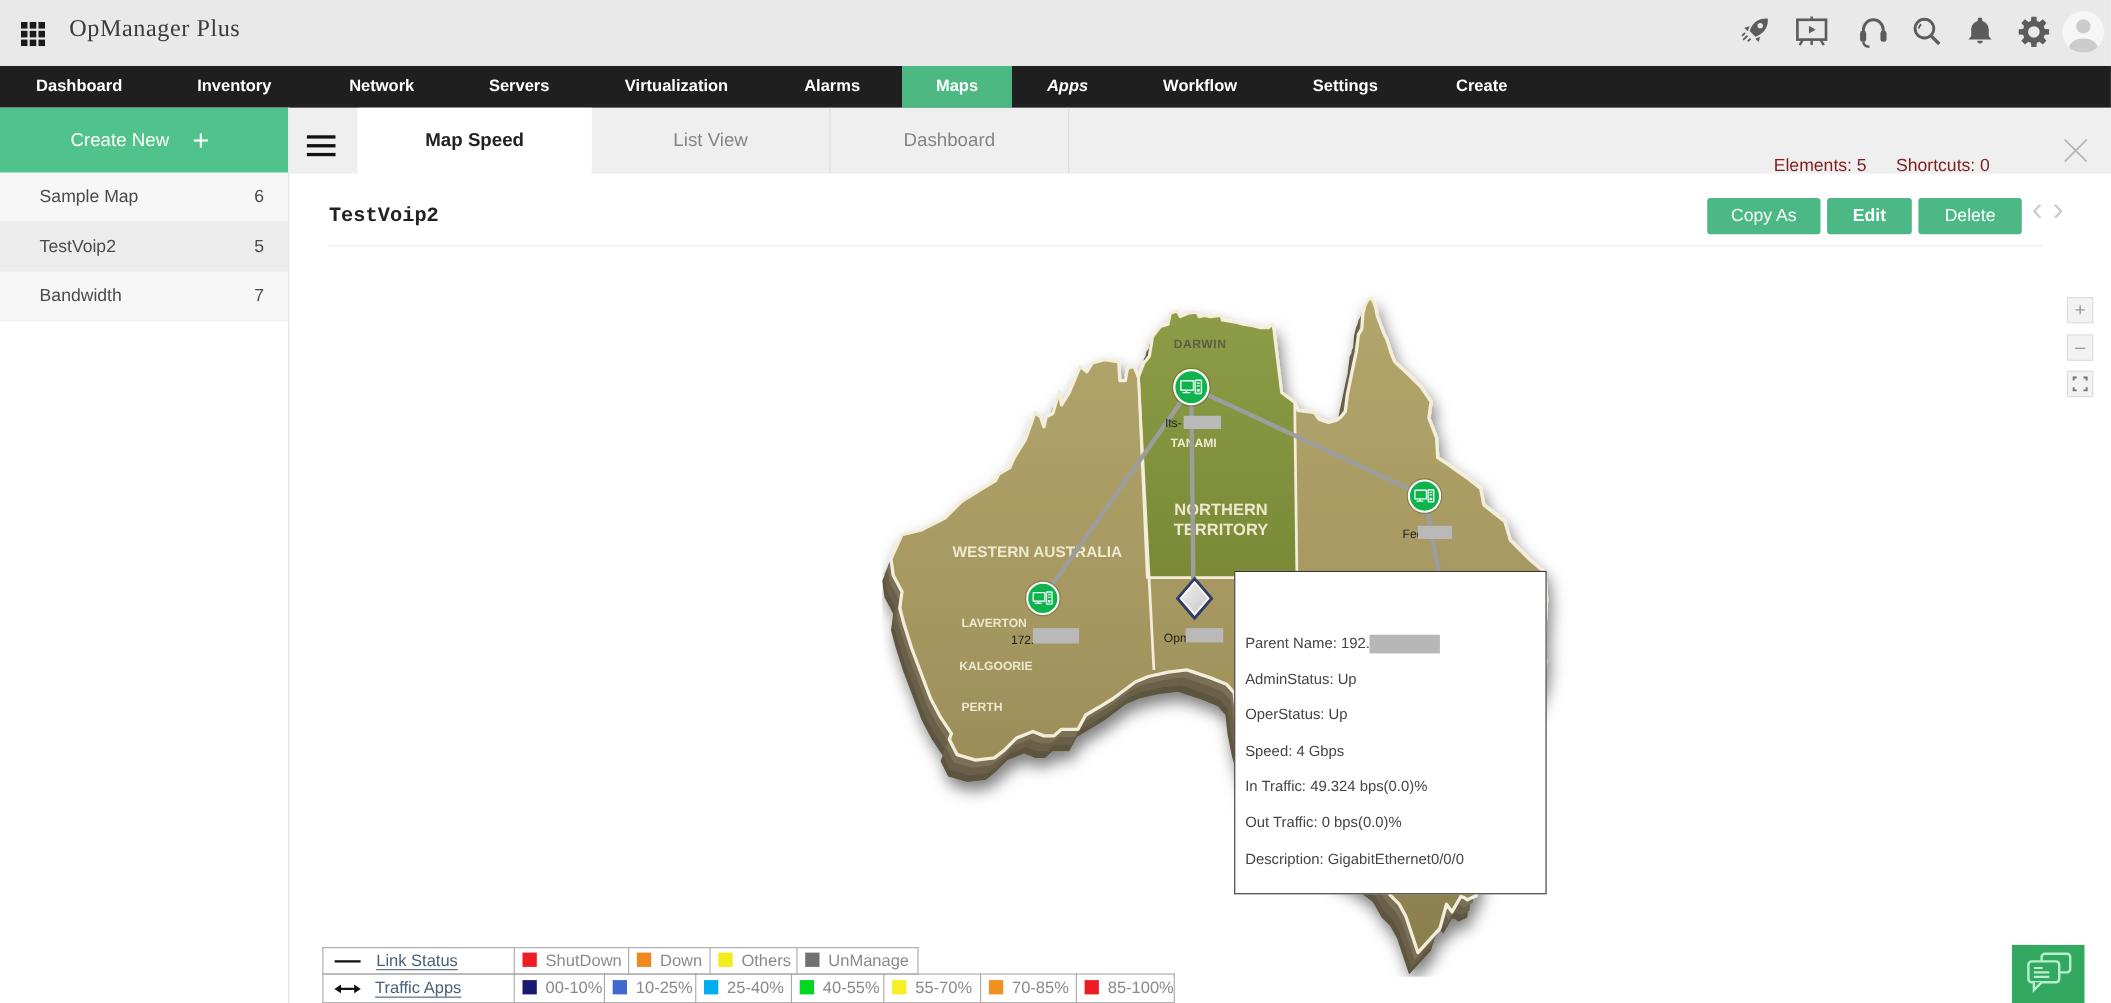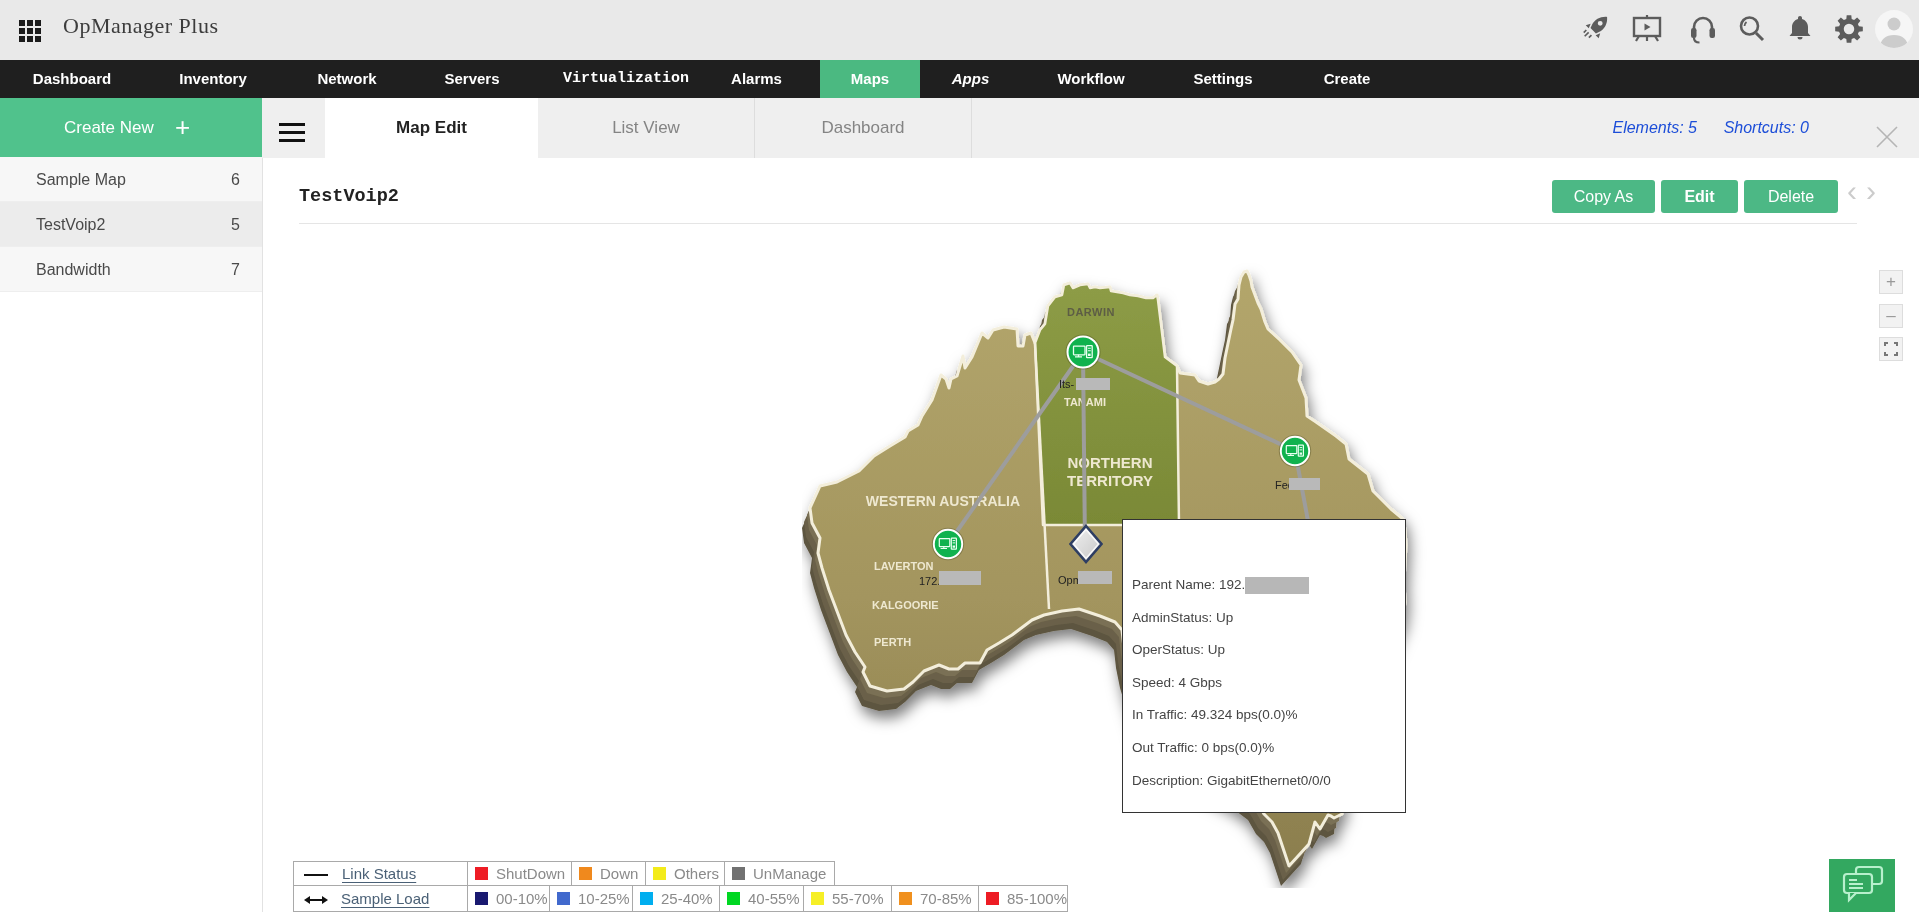--- a/index.html
+++ b/index.html
@@ -22,21 +22,21 @@
 .srow .n { position:absolute; left:36px; }
 .srow .c { position:absolute; right:22px; }
 
 #tabbar { position:absolute; left:262px; top:98px; width:1657px; height:60px; background:#efefef; }
 #burger { position:absolute; left:17px; top:25px; width:26px; height:19px; }
 #burger div { height:3px; background:#111; margin-bottom:5px; }
 .tab { position:absolute; top:0; height:60px; line-height:60px; text-align:center; font-size:17px; color:#848484; border-right:1px solid #ddd; }
 #tab1 { left:63px; width:213px; background:#fff; color:#222; font-weight:bold; border-right:none; }
 #tab2 { left:276px; width:217px; }
 #tab3 { left:493px; width:217px; }
-#elinfo { position:absolute; right:110px; top:0; height:60px; line-height:60px; font-size:16px; color:#1d4ed8;font-style:italic; }
+#elinfo { position:absolute; right:110px; top:23px; height:60px; line-height:60px; font-size:16px; color:#7f1d1d; }
 #closex { position:absolute; right:21px; top:28px; width:22px; height:22px; }
 
 #content { position:absolute; left:262px; top:158px; width:1657px; height:754px; background:#fff; }
 #maptitle { position:absolute; left:37px; top:28px; font-family:"Liberation Mono", monospace; font-size:18.5px; font-weight:bold; color:#222; }
 .gbtn { position:absolute; top:22px; height:33px; background:#4cb885; color:#fff; font-size:16px; text-align:center; line-height:33px; border-radius:3px; }
 #btncopy { left:1290px; width:103px; }
 #btnedit { left:1399px; width:77px;font-weight:bold; }
 #btndel  { left:1482px; width:94px; }
 .chev { position:absolute; top:16px; font-size:30px; color:#ccc; }
 #divider { position:absolute; left:37px; top:65px; width:1558px; border-top:1px solid #e5e5e5; }
@@ -106,21 +106,21 @@
         <circle cx="19" cy="14" r="6.5" fill="#ccc"></circle>
         <path d="M5 38c0-9 6-13 14-13s14 4 14 13z" fill="#ccc"></path>
       </svg>
   </div>
 </div>
 <div id="nav">
   <div class="navitem" style="left:30px;  width:84px;">Dashboard</div>
   <div class="navitem" style="left:174px; width:78px;">Inventory</div>
   <div class="navitem" style="left:313px; width:68px;">Network</div>
   <div class="navitem" style="left:442px; width:60px;">Servers</div>
-  <div class="navitem" style="left:563px; width:104px;font-family:Liberation Mono, monospace;">Virtualization</div>
+  <div class="navitem" style="left:563px; width:104px;">Virtualization</div>
   <div class="navitem" style="left:728px; width:57px;">Alarms</div>
   <div class="navitem" id="navmaps" style="left:820px; width:100px;">Maps</div>
   <div class="navitem" style="left:950px; width:41px;font-style:italic;">Apps</div>
   <div class="navitem" style="left:1052px; width:78px;">Workflow</div>
   <div class="navitem" style="left:1192px; width:62px;">Settings</div>
   <div class="navitem" style="left:1316px; width:62px;">Create</div>
 </div>
 <div id="sidebar">
   <div id="createnew">
       <span class="txt">Create New</span>
@@ -138,21 +138,21 @@
       <span class="n">Bandwidth</span>
       <span class="c">7</span>
     </div>
 </div>
 <div id="tabbar">
   <div id="burger">
       <div></div>
       <div></div>
       <div></div>
     </div>
-  <div class="tab" id="tab1">Map Edit</div>
+  <div class="tab" id="tab1">Map Speed</div>
   <div class="tab" id="tab2">List View</div>
   <div class="tab" id="tab3">Dashboard</div>
   <div id="elinfo">Elements: 5&nbsp;&nbsp;&nbsp;&nbsp;&nbsp;&nbsp;Shortcuts: 0</div>
   <svg id="closex" viewBox="0 0 22 22">
       <path d="M1 1 21 21 M21 1 1 21" stroke="#b5b5b5" stroke-width="1.6"></path>
     </svg>
 </div>
 <div id="content">
   <div id="maptitle">TestVoip2</div>
   <div class="gbtn" id="btncopy">Copy As</div>
@@ -290,21 +290,21 @@
       </tr>
     </tbody>
       </table>
     <table class="t2">
       <tbody>
           <tr>
         <td class="lab"><svg width="26" height="10" style="margin:0 12px -1px 2px">
                 <path d="M5 5h16" stroke="#111" stroke-width="2"></path>
                 <path d="M7 1 1 5l6 4z" fill="#111"></path>
                 <path d="M19 1l6 4-6 4z" fill="#111"></path>
-              </svg><span class="lbl">Sample Load</span></td>
+              </svg><span class="lbl">Traffic Apps</span></td>
         <td style="width:82px;"><span class="sw" style="background:#191970;"></span>00-10%</td>
         <td style="width:83px;"><span class="sw" style="background:#4169cd;"></span>10-25%</td>
         <td style="width:87px;"><span class="sw" style="background:#00aeef;"></span>25-40%</td>
         <td style="width:84px;"><span class="sw" style="background:#00d722;"></span>40-55%</td>
         <td style="width:88px;"><span class="sw" style="background:#f6ef26;"></span>55-70%</td>
         <td style="width:87px;"><span class="sw" style="background:#f0901e;"></span>70-85%</td>
         <td style="width:89px;"><span class="sw" style="background:#ed1c24;"></span>85-100%</td>
       </tr>
     </tbody>
       </table>

